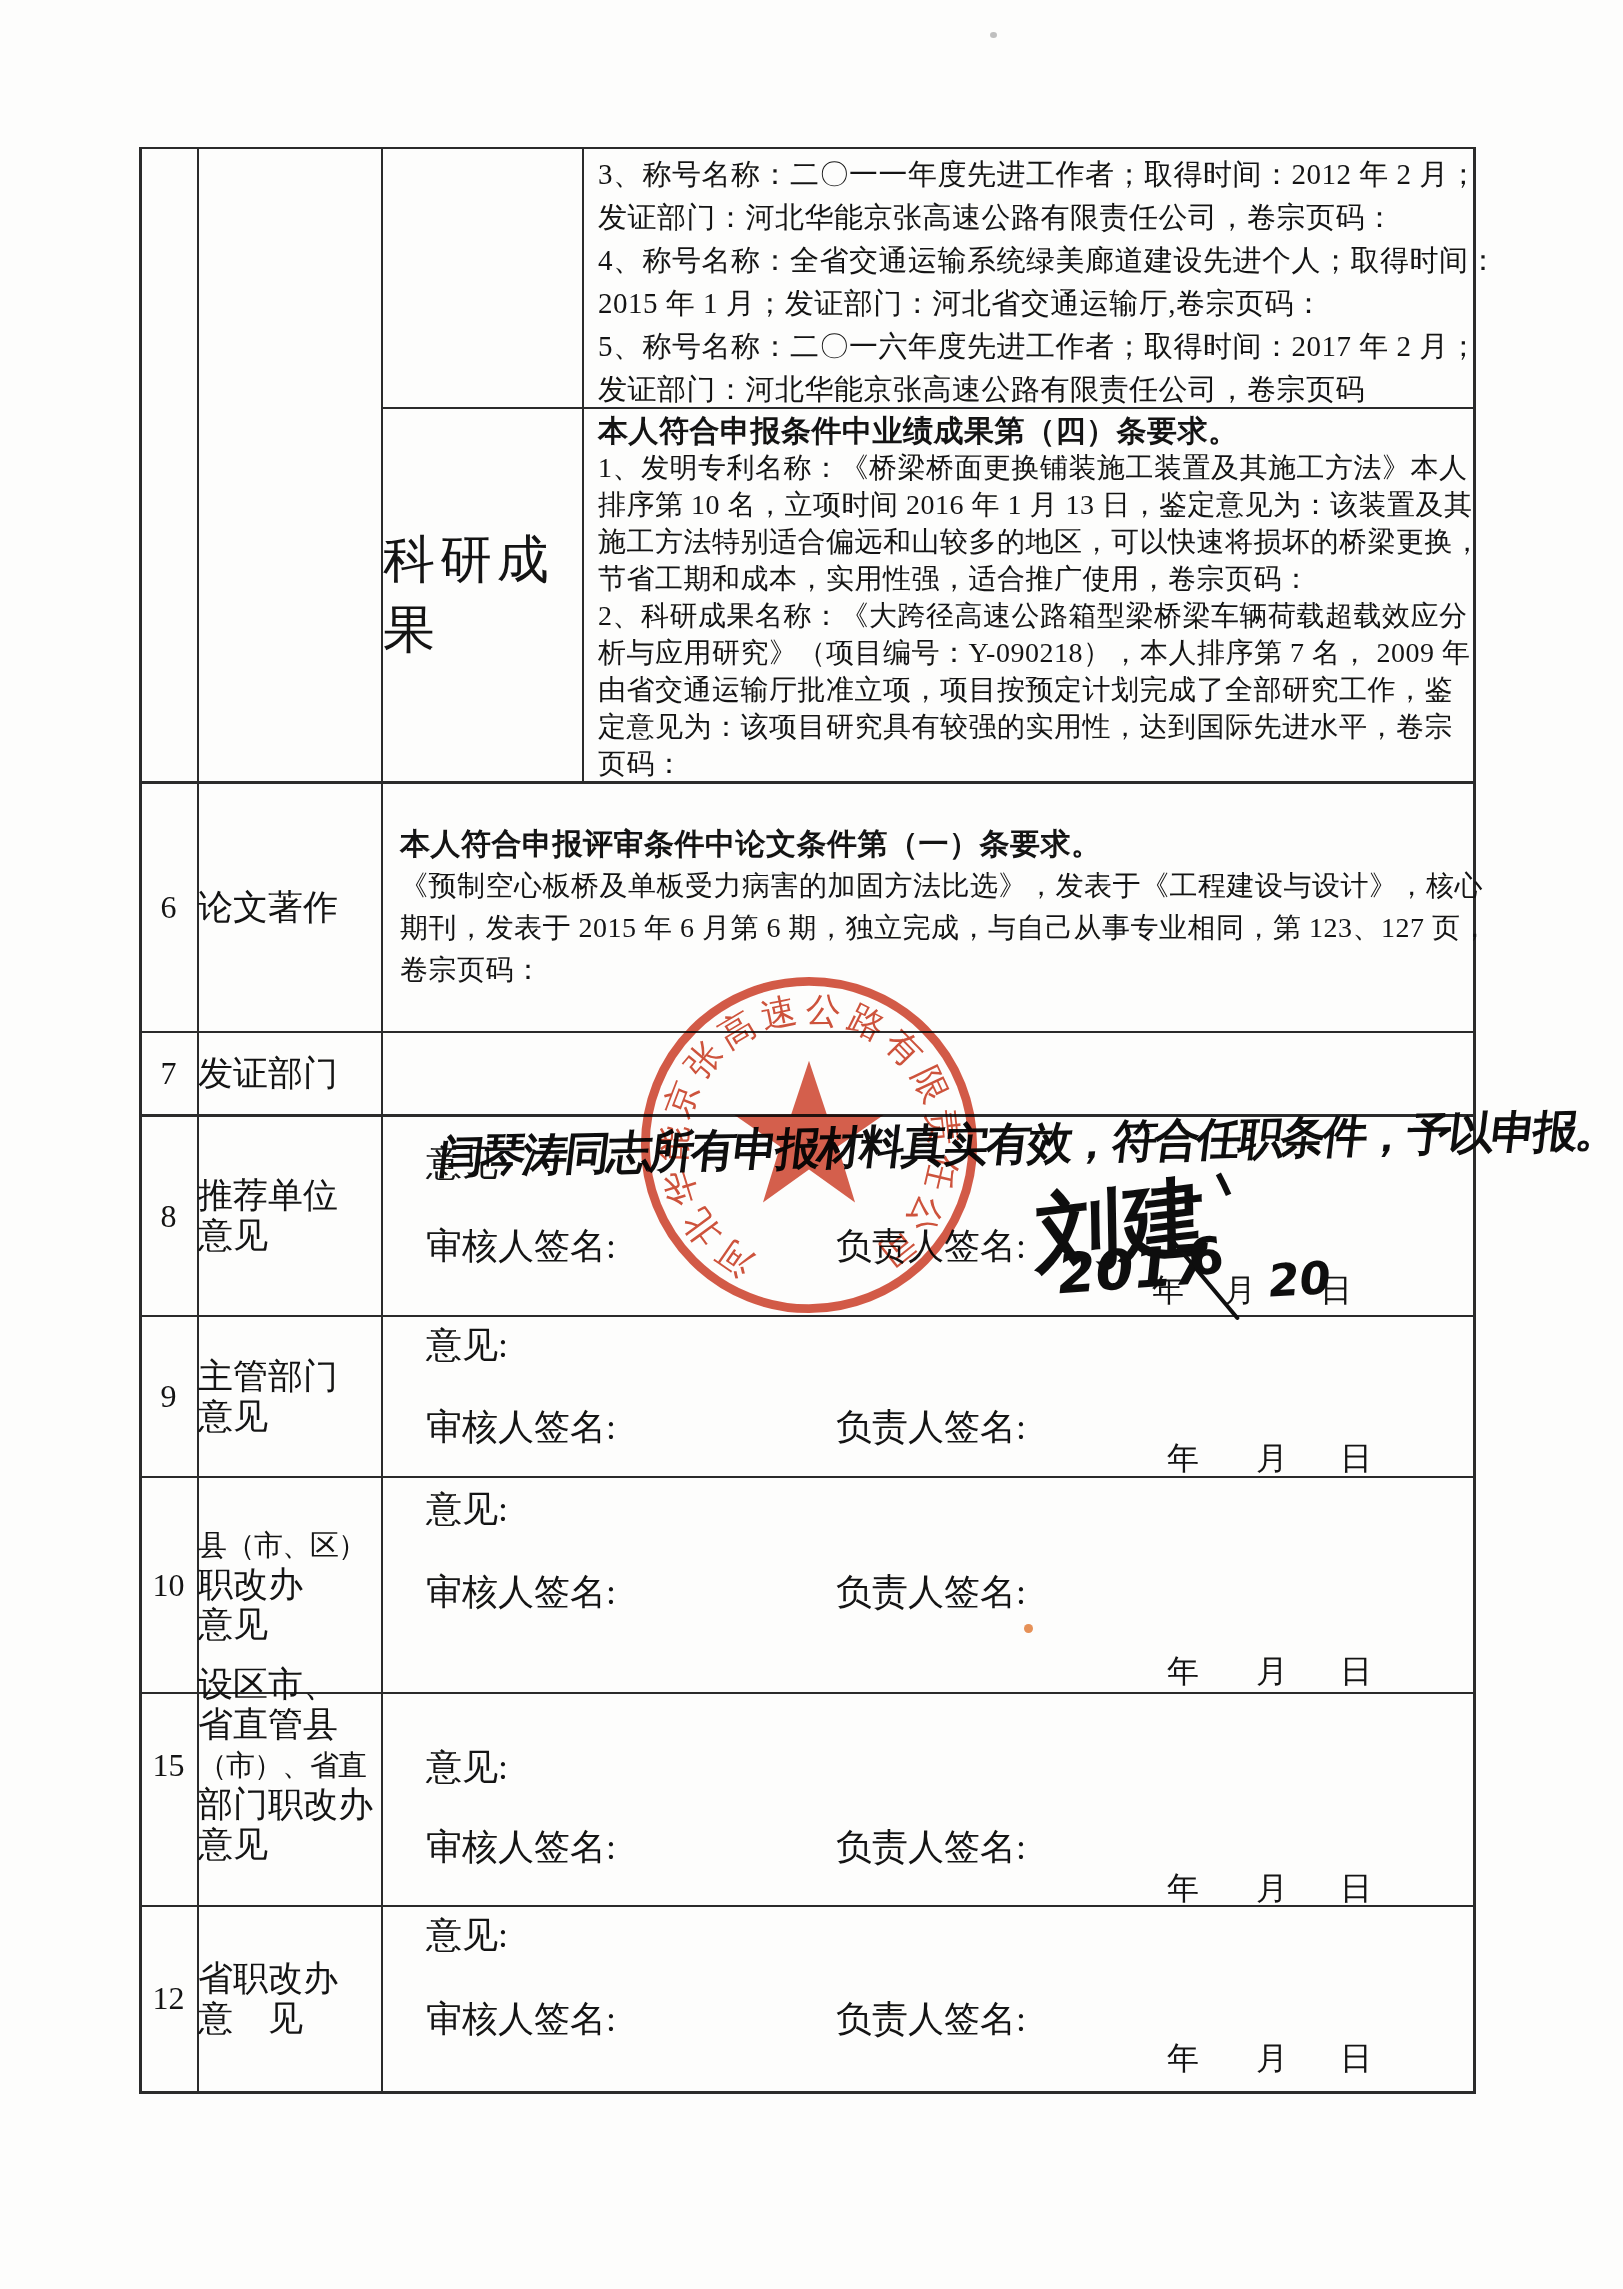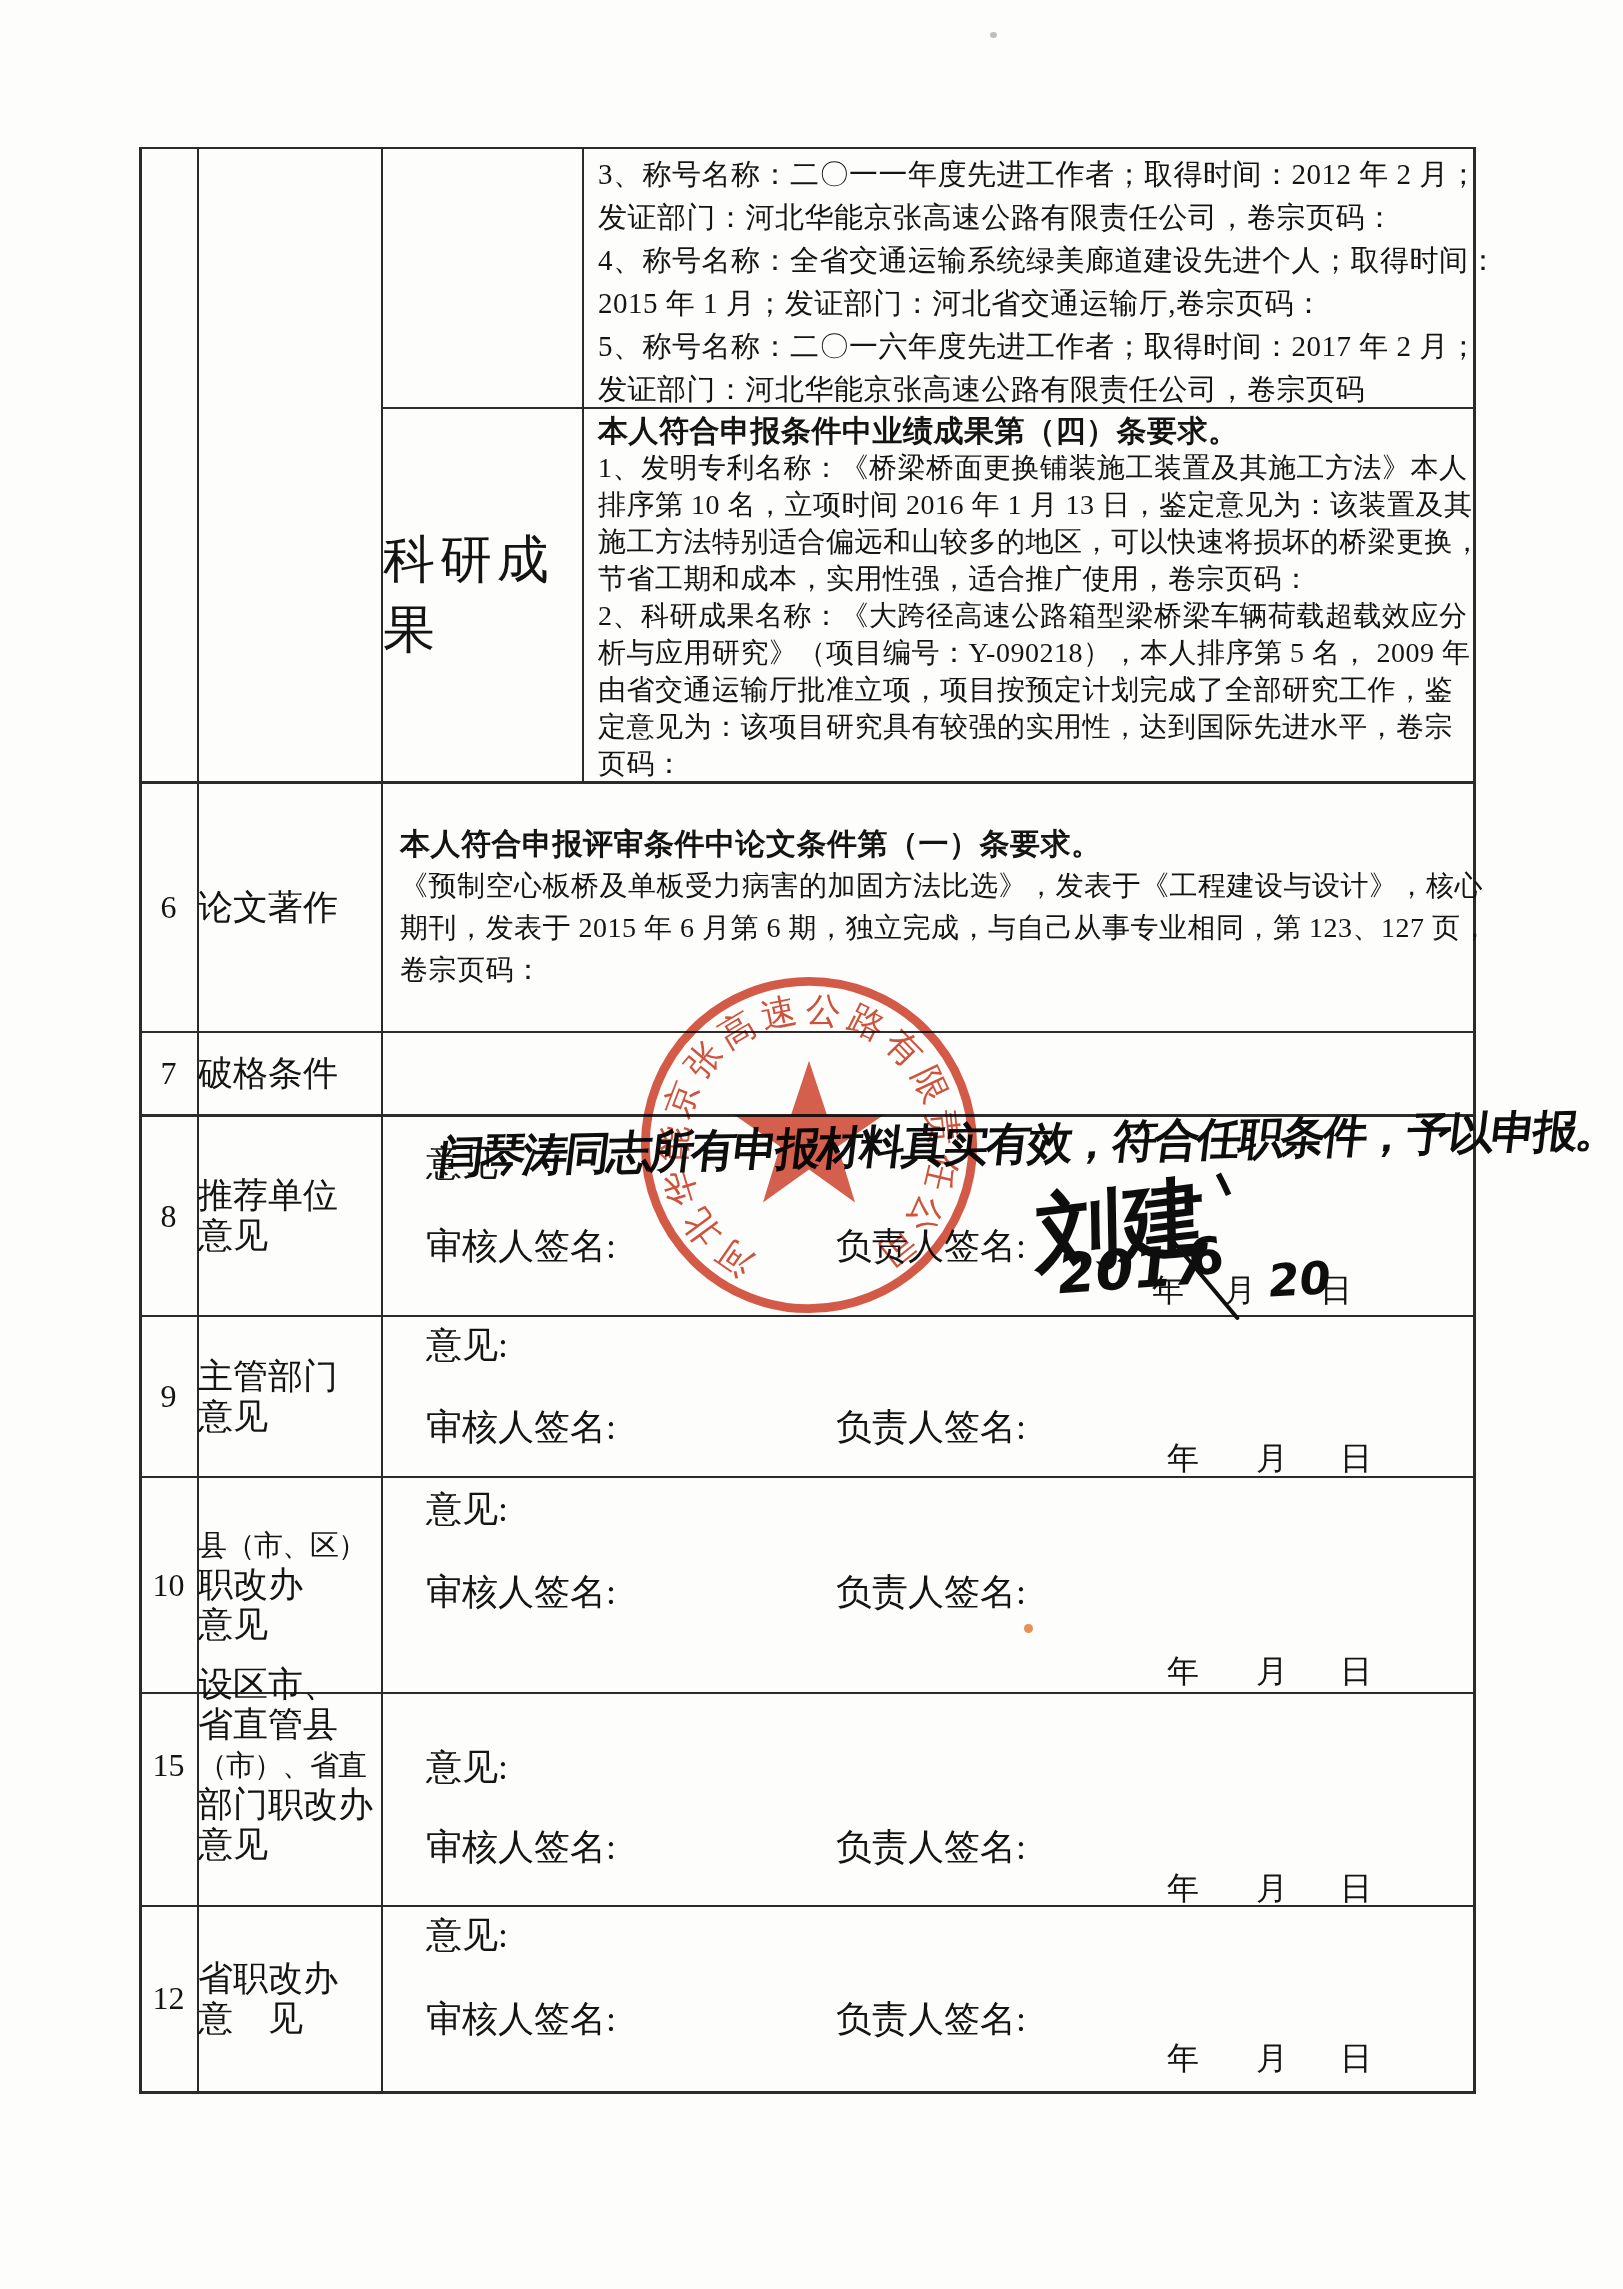--- a/index.html
+++ b/index.html
@@ -108,40 +108,40 @@
     </div>
 
   <div class="sub-label">科研成果</div>
   <div class="tblock research">
       <div class="tl">本人符合申报条件中业绩成果第（四）条要求。</div>
       <div class="tl">1、发明专利名称：《桥梁桥面更换铺装施工装置及其施工方法》本人</div>
       <div class="tl">排序第 10 名，立项时间 2016 年 1 月 13 日，鉴定意见为：该装置及其</div>
       <div class="tl">施工方法特别适合偏远和山较多的地区，可以快速将损坏的桥梁更换，</div>
       <div class="tl">节省工期和成本，实用性强，适合推广使用，卷宗页码：</div>
       <div class="tl">2、科研成果名称：《大跨径高速公路箱型梁桥梁车辆荷载超载效应分</div>
-      <div class="tl">析与应用研究》（项目编号：Y-090218），本人排序第 5 名， 2009 年</div>
+      <div class="tl">析与应用研究》（项目编号：Y-090218），本人排序第 7 名， 2009 年</div>
       <div class="tl">由省交通运输厅批准立项，项目按预定计划完成了全部研究工作，鉴</div>
       <div class="tl">定意见为：该项目研究具有较强的实用性，达到国际先进水平，卷宗</div>
       <div class="tl">页码：</div>
     </div>
 
   <div class="num-cell r6">6</div>
   <div class="label-cell r6">
     <div class="lline">论文著作</div>
   </div>
   <div class="tblock row6c">
       <div class="tl">本人符合申报评审条件中论文条件第（一）条要求。</div>
       <div class="tl">《预制空心板桥及单板受力病害的加固方法比选》，发表于《工程建设与设计》，核心</div>
       <div class="tl">期刊，发表于 2015 年 6 月第 6 期，独立完成，与自己从事专业相同，第 123、127 页，</div>
       <div class="tl">卷宗页码：</div>
     </div>
 
   <div class="num-cell r7">7</div>
   <div class="label-cell r7">
-    <div class="lline">破格条件</div>
+    <div class="lline">发证部门</div>
   </div>
 
   <div class="num-cell r8">8</div>
   <div class="label-cell r8">
     <div class="lline">推荐单位</div>
     <div class="lline">意见</div>
   </div>
   <div class="flabel op8">意见:</div>
   <div class="flabel rev8">审核人签名:</div>
   <div class="flabel resp8">负责人签名:</div>

